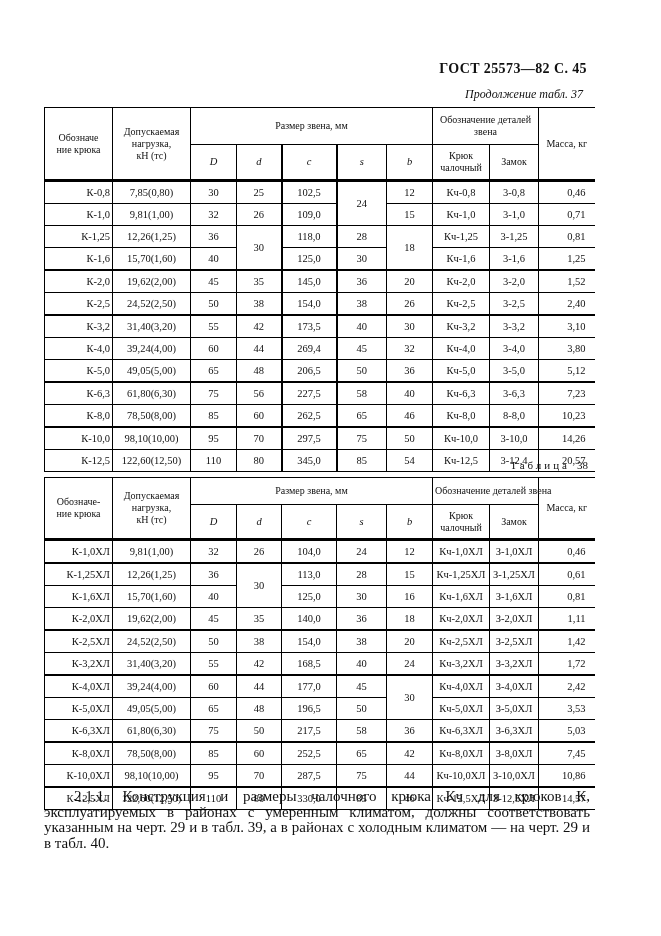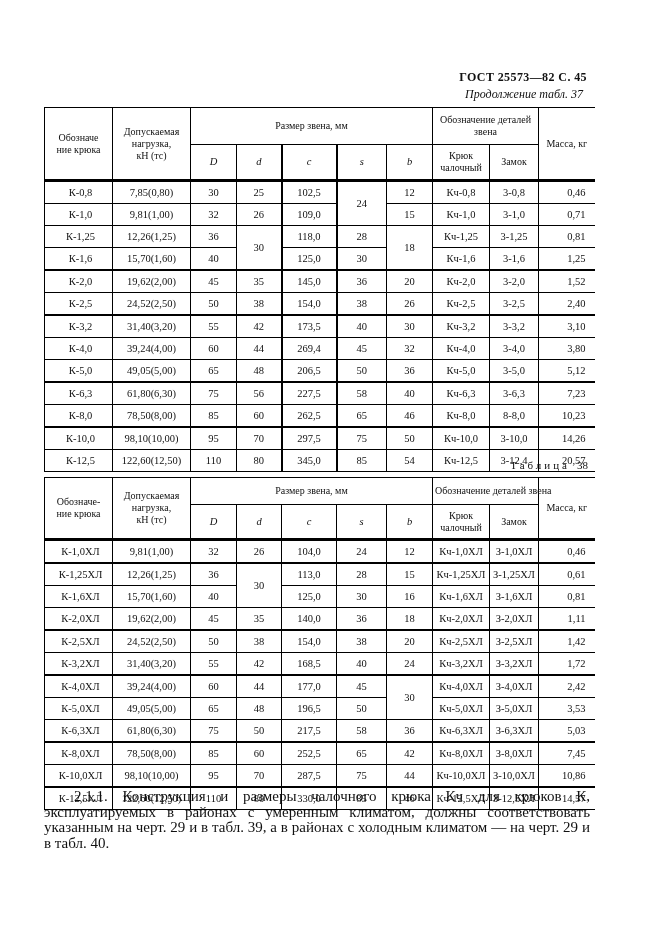--- a/index.html
+++ b/index.html
@@ -2,21 +2,21 @@
 <html><head>
 <meta charset="utf-8">
 <style>
   html,body{margin:0;padding:0;}
   body{
     width:661px;height:936px;background:#ffffff;position:relative;
     font-family:"Liberation Serif","DejaVu Serif",serif;color:#111;
     overflow:hidden;
   }
   .abs{position:absolute;}
-  #doc-header{top:70px;right:74px;font-size:12px;font-weight:bold;letter-spacing:.4px;}
+  #doc-header{top:61px;right:74px;font-size:14px;font-weight:bold;letter-spacing:.4px;}
   #continuation{top:87px;right:78px;font-size:12px;font-style:italic;margin-left:28px;}
   #caption38{top:459px;right:73px;font-size:11px;}
   #caption38 .spread{letter-spacing:3px;}
   #caption38 .num{margin-left:7px;}
   #paragraph{top:789px;left:44px;width:546px;font-size:15px;line-height:15.6px;
     text-align:justify;text-indent:30px;}
 
   table.gost{border-collapse:collapse;table-layout:fixed;width:550px;
     border:1px solid #000;border-right:none;font-size:10.5px;}
   table.gost th,table.gost td{border:1px solid #000;text-align:center;
@@ -31,21 +31,21 @@
   #table38 thead tr.band2{height:35px;}
   thead th{font-size:10px;line-height:12px;}
   th.dim{font-style:italic;font-size:10.5px;}
   
   table.gost tbody tr:first-child td{border-top:3px solid #000;}
   
   table.gost tbody tr.grp-top td{border-top:2.5px solid #000;}
   
   table.gost tbody td{height:19px;}
   
-  table.gost tbody td.ci-0{text-align:center;padding-left:6px;}
+  table.gost tbody td.ci-0{text-align:right;padding-left:6px;}
   table.gost tbody td.ci-9{text-align:right;padding-right:9px;font-family:Liberation Serif, serif;}
   
   table.gost th.no-r, table.gost tbody td.ci-9{border-right:none;}
   
   #table37 tbody td.ci-4, #table37 th.dim-c{border-left-width:2.5px;border-right-width:2.5px;}
 </style>
 </head>
 <body>
 
 <div class="abs" id="doc-header">ГОСТ 25573—82 С. 45</div>

